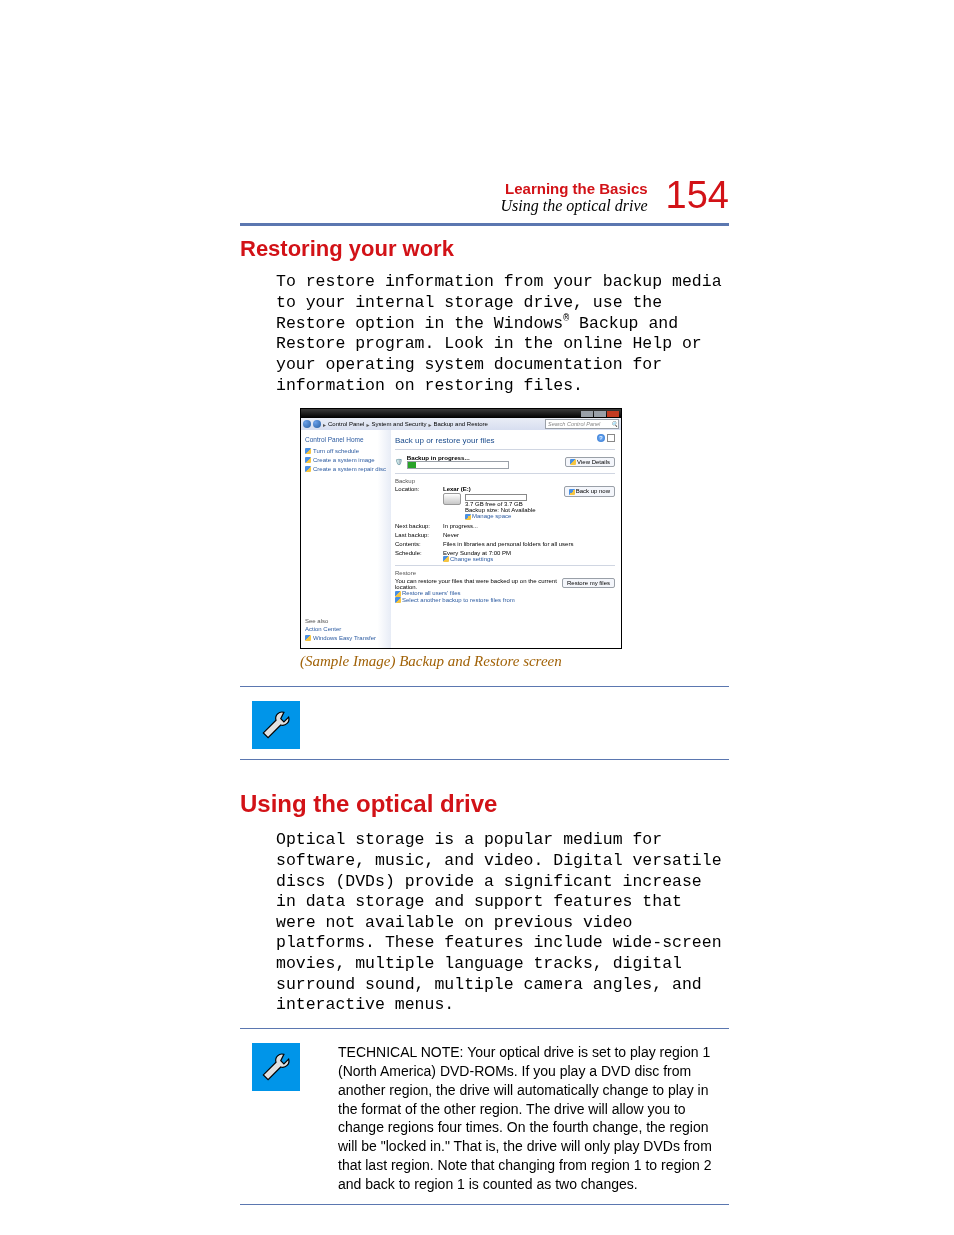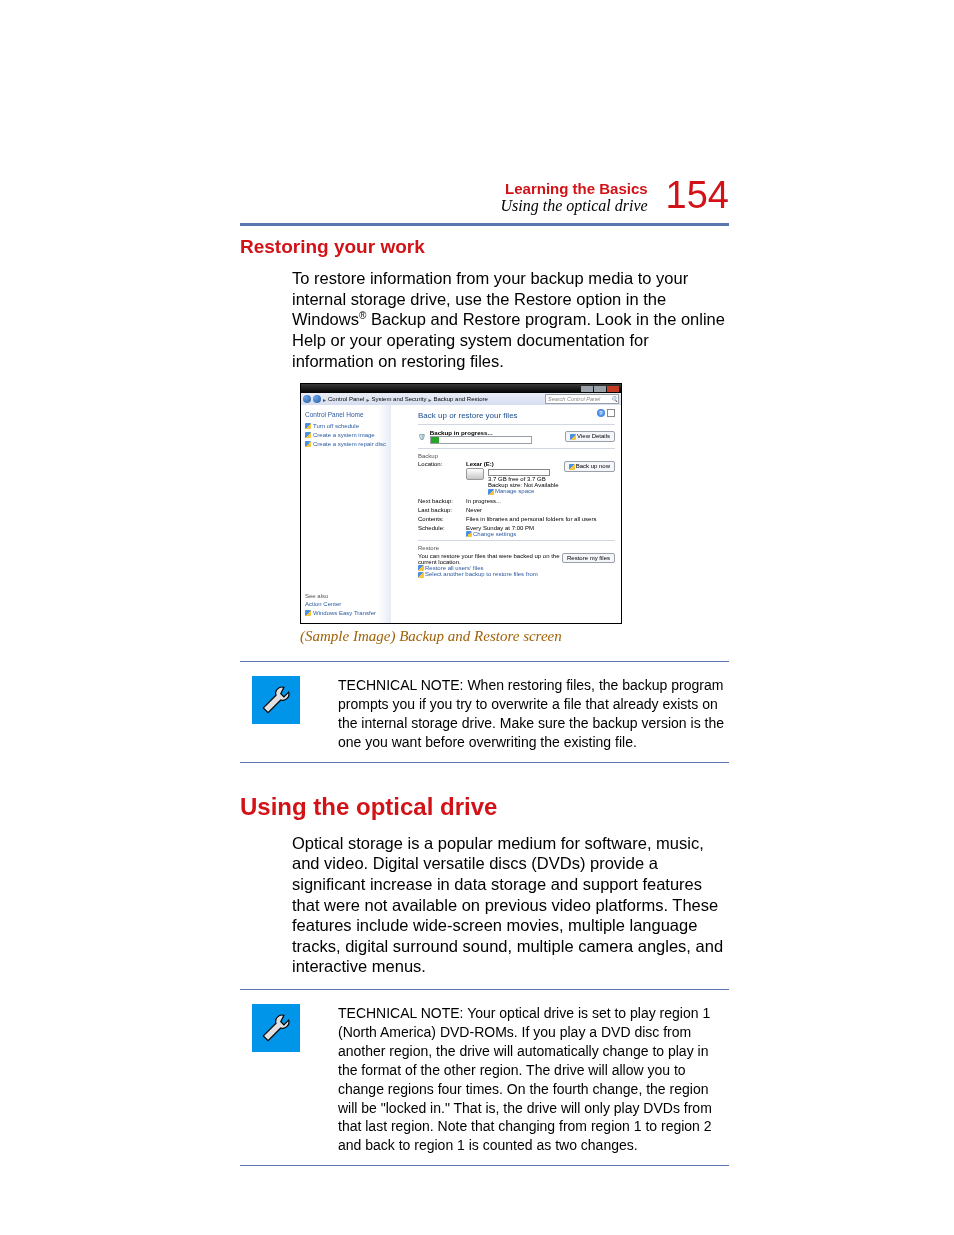--- a/index.html
+++ b/index.html
@@ -53,35 +53,35 @@
   }
   .hr-thin {
     height: 1px;
     background: #5b77b0;
     margin: 6px 0 10px 0;
   }
   h2.red-heading {
     color: #d21217;
     font-family: Arial, Helvetica, sans-serif;
     font-weight: bold;
-    font-size: 19px;
+    font-size: 22px;
     margin: 10px 0 10px 0;
   }
   h1.section-heading {
     color: #d21217;
     font-family: Arial, Helvetica, sans-serif;
     font-weight: bold;
     font-size: 24px;
     margin: 30px 0 12px 0;
   }
   .body-text {
-    font-family: Liberation Sans, sans-serif;
+    font-family: Liberation Mono, monospace;
     font-size: 16.5px;
     line-height: 1.25;
-    margin-left: 52px;
+    margin-left: 36px;
     margin-bottom: 12px;
   }
   .regmark {
     font-size: 10px;
     vertical-align: super;
   }
   .figure-caption {
     font-family: "Times New Roman", Times, serif;
     font-style: italic;
     color: #a16207;
@@ -151,21 +151,21 @@
   }
   .ss-crumb { color: #000; }
   .ss-arrow { color: #555; }
   .ss-search {
     margin-left: auto;
     width: 70px; height: 8px; background: #fff;
     border: 1px solid #9aa0a8; font-size: 5.5px;
     font-style: italic; color: #888; padding-left: 2px;
     display: flex; align-items: center; justify-content: space-between;
   }
-  .ss-body { display: flex; height: 218px; gap: 23px; }
+  .ss-body { display: flex; height: 218px; }
   .ss-side {
     width: 90px;
     background: linear-gradient(90deg, #fff 85%, #e7ecf6 100%);
     padding: 6px 4px 4px 4px;
     box-sizing: border-box;
     display: flex; flex-direction: column;
   }
   .ss-side-title { color: #2b5aa0; font-size: 6.5px; margin-bottom: 5px; }
   .ss-side-link, .ss-side-link2 {
     color: #2b5aa0; font-size: 6px; margin-bottom: 3px;
@@ -360,21 +360,20 @@
 
   <div class="figure-caption">(Sample Image) Backup and Restore screen</div>
 
   <div class="hr-thin"></div>
   <div class="tech-note-box">
     <div class="wrench-icon">
       <svg viewBox="0 0 48 48">
         <path d="M34 8 a8 8 0 0 0 -10 10 L8 34 l6 6 L30 24 a8 8 0 0 0 10 -10 l-6 6 -4 -4 z" fill="#e0e0e0" stroke="#000" stroke-width="1.5"></path>
       </svg>
     </div>
-    <div class="tech-note-text">TECHNICAL NOTE: When restoring files, the backup program prompts you if you try to overwrite a file that already exists on the internal storage drive. Make sure the backup version is the one you want before overwriting the existing file.</div>
   </div>
   <div class="hr-thin"></div>
 
   <h1 class="section-heading">Using the optical drive</h1>
 
   <div class="body-text">Optical storage is a popular medium for software, music, and video. Digital versatile discs (DVDs) provide a significant increase in data storage and support features that were not available on previous video platforms. These features include wide-screen movies, multiple language tracks, digital surround sound, multiple camera angles, and interactive menus.</div>
 
   <div class="hr-thin"></div>
   <div class="tech-note-box">
     <div class="wrench-icon">

